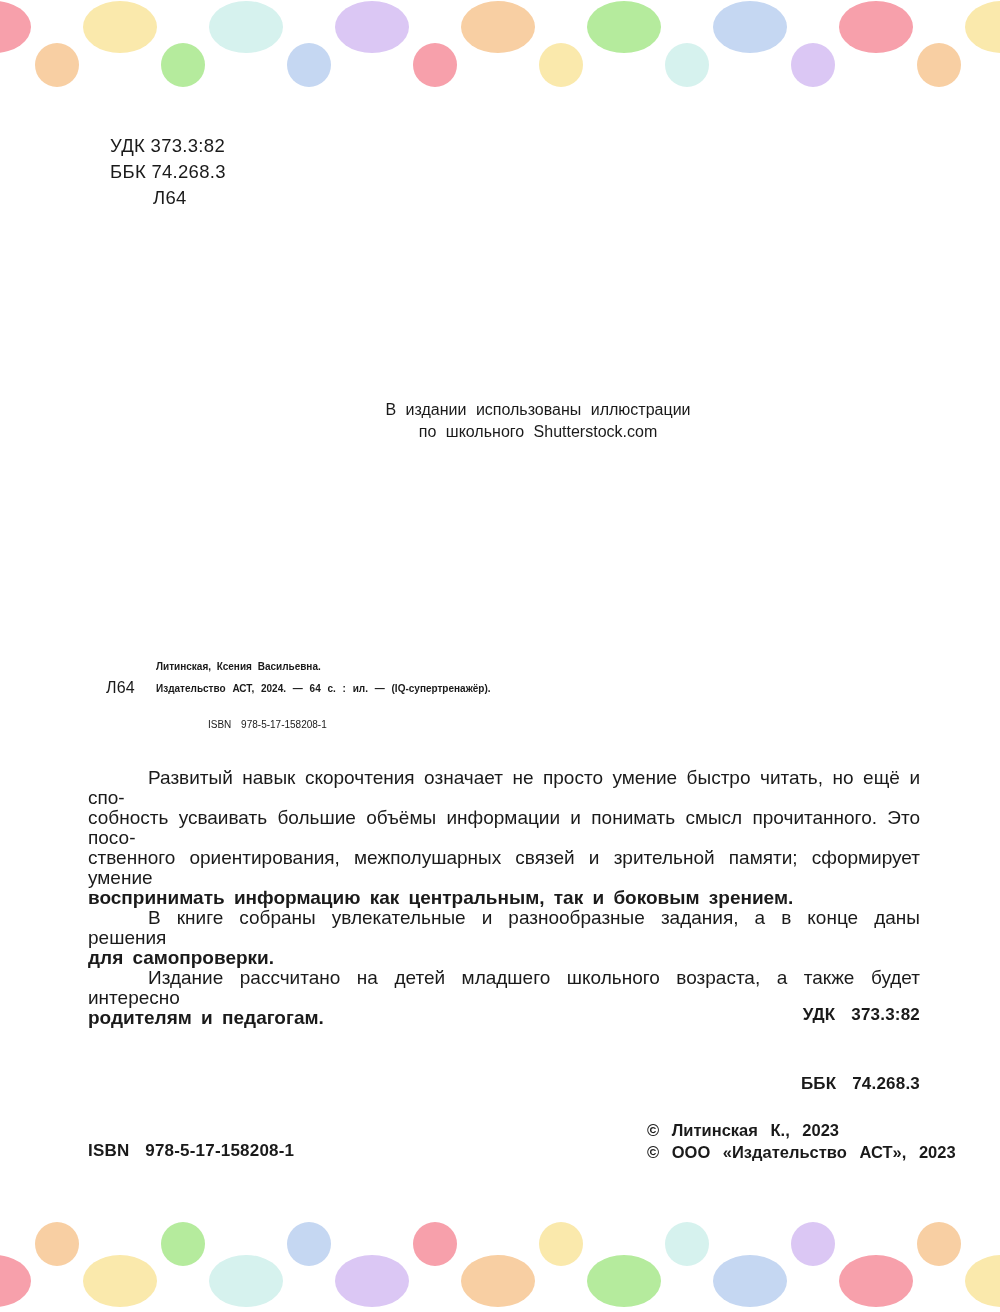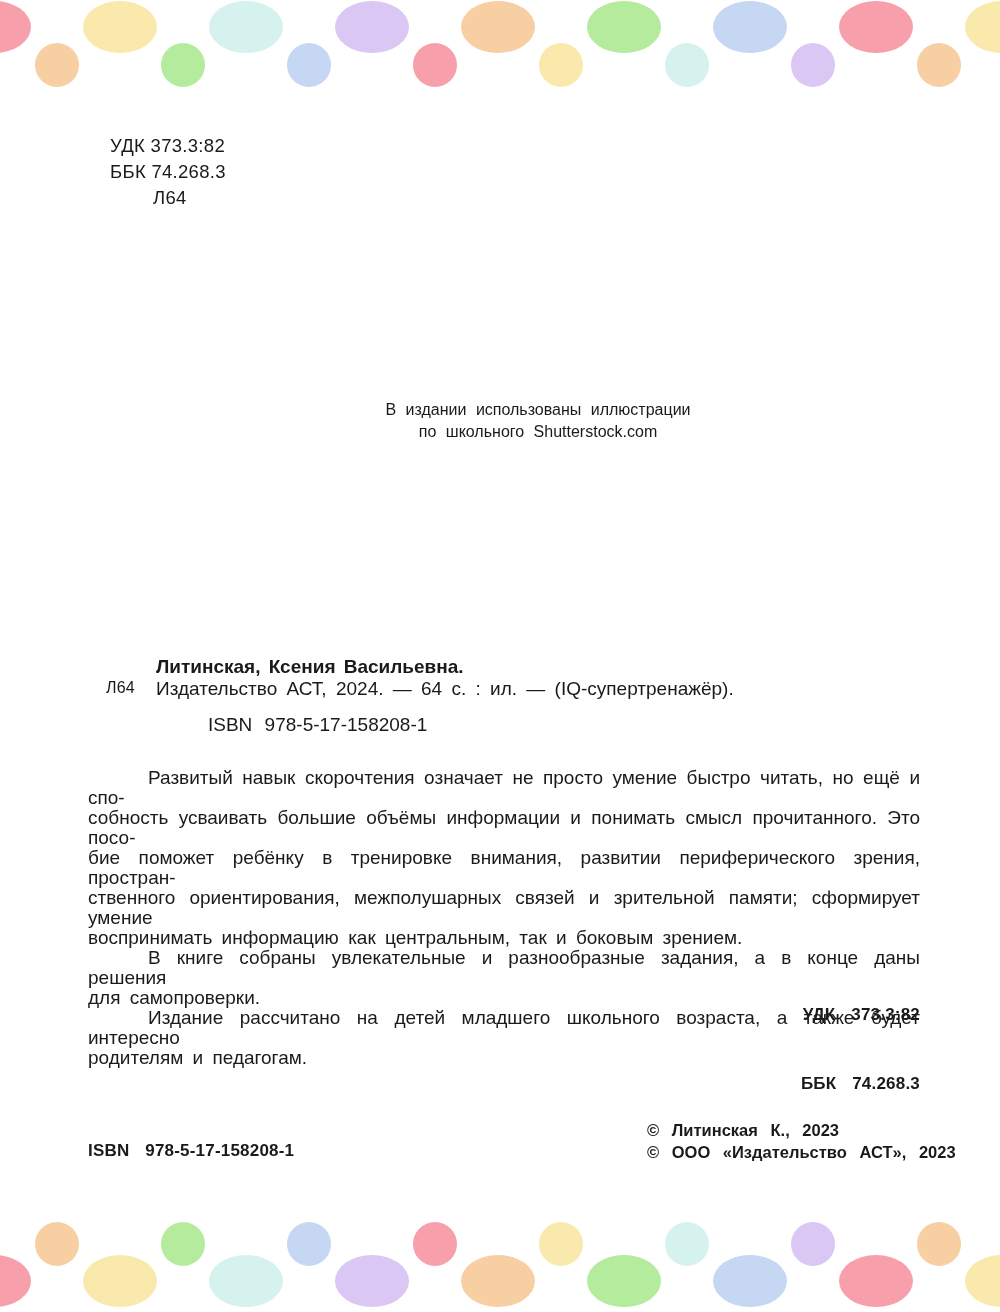--- a/index.html
+++ b/index.html
@@ -8,32 +8,32 @@
     background:#ffffff; overflow:hidden;
     font-family:"Liberation Sans", sans-serif;
     color:#1a1a1a;
   }
   .abs { position:absolute; }
   .dot { position:absolute; border-radius:50%; }
 
   
   .tline { min-height:1em; }
   .just .tline { text-align:justify; text-align-last:justify; }
-  .just .tline.last { text-align-last:left; }
+  .just .tline.last { text-align-last:left;font-weight:bold; }
   .indent52 .tline.first { text-indent:52px; }
   .indent60 .tline.first { text-indent:60px; }
 
   
   #classification-top { left:110px; top:133px; font-size:18.5px; line-height:26px; font-weight:500; letter-spacing:0.3px; }
   #classification-top .sign-line { padding-left:43px; }
 
   #license-note { left:156px; top:399px; width:764px; font-size:16px; line-height:22px; word-spacing:5px; text-align:center; }
 
   #catalog-sign { left:106px; top:679px; font-size:16px; letter-spacing:0.2px; }
-  #catalog { left:156px; top:656px; width:764px; font-size:19px; line-height:22px; word-spacing:4px; }
+  #catalog { left:156px; top:656px; width:764px; font-size:10px; line-height:22px; word-spacing:4px; }
   #catalog .catalog-heading { font-weight:bold; word-spacing:3px; }
   #catalog .catalog-isbn { margin-top:14px; padding-left:52px; word-spacing:7px; }
 
   #annotation { left:88px; top:768px; width:832px; font-size:19px; line-height:20px; word-spacing:4px; }
 
   #classification-bottom { right:80px; top:957px; font-size:17px; line-height:23px; font-weight:bold; text-align:right; white-space:pre; word-spacing:3px; letter-spacing:0.2px; }
 
   #footer-isbn { left:88px; top:1141px; font-size:17px; font-weight:bold; white-space:pre; word-spacing:3px; letter-spacing:0.2px; }
   #copyrights { left:613px; top:1119px; font-size:16.5px; line-height:22px; font-weight:bold; word-spacing:8px;margin-left:34px; }
 </style>
@@ -62,21 +62,20 @@
     <div class="just indent52">
         <div class="tline last">Издательство АСТ, 2024. — 64 с. : ил. — (IQ-супертренажёр).</div>
       </div>
     <div class="catalog-isbn">ISBN 978-5-17-158208-1</div>
   </div>
 
   <div class="abs" id="annotation">
     <div class="just indent60">
         <div class="tline first">Развитый навык скорочтения означает не просто умение быстро читать, но ещё и спо-</div>
         <div class="tline">собность усваивать большие объёмы информации и понимать смысл прочитанного. Это посо-</div>
-        <div class="tline">бие поможет ребёнку в тренировке внимания, развитии периферического зрения, простран-</div>
         <div class="tline">ственного ориентирования, межполушарных связей и зрительной памяти; сформирует умение</div>
         <div class="tline last">воспринимать информацию как центральным, так и боковым зрением.</div>
       </div>
     <div class="just indent60">
         <div class="tline first">В книге собраны увлекательные и разнообразные задания, а в конце даны решения</div>
         <div class="tline last">для самопроверки.</div>
       </div>
     <div class="just indent60">
         <div class="tline first">Издание рассчитано на детей младшего школьного возраста, а также будет интересно</div>
         <div class="tline last">родителям и педагогам.</div>

